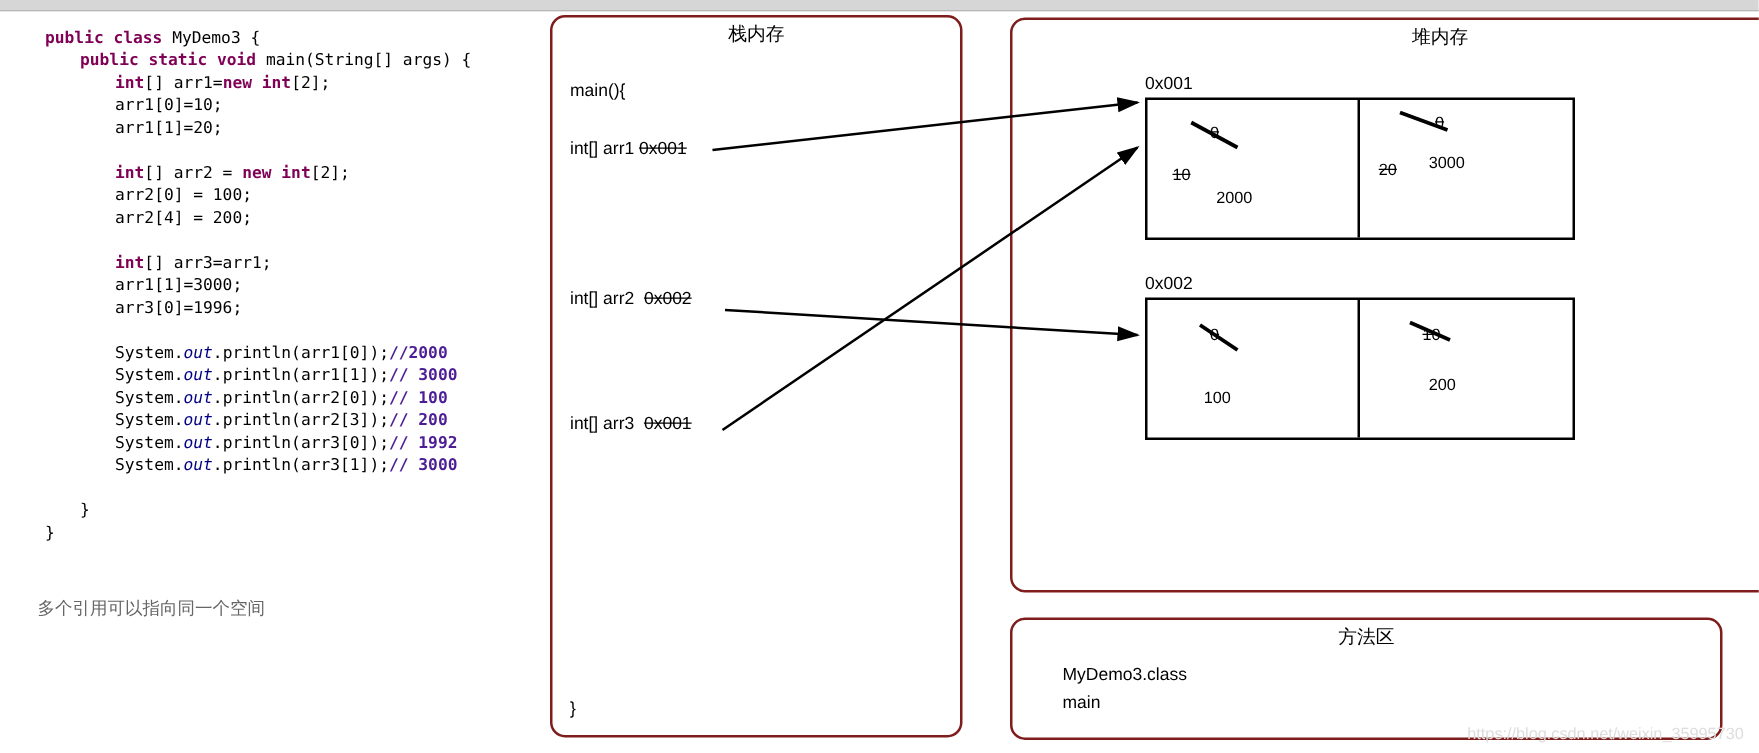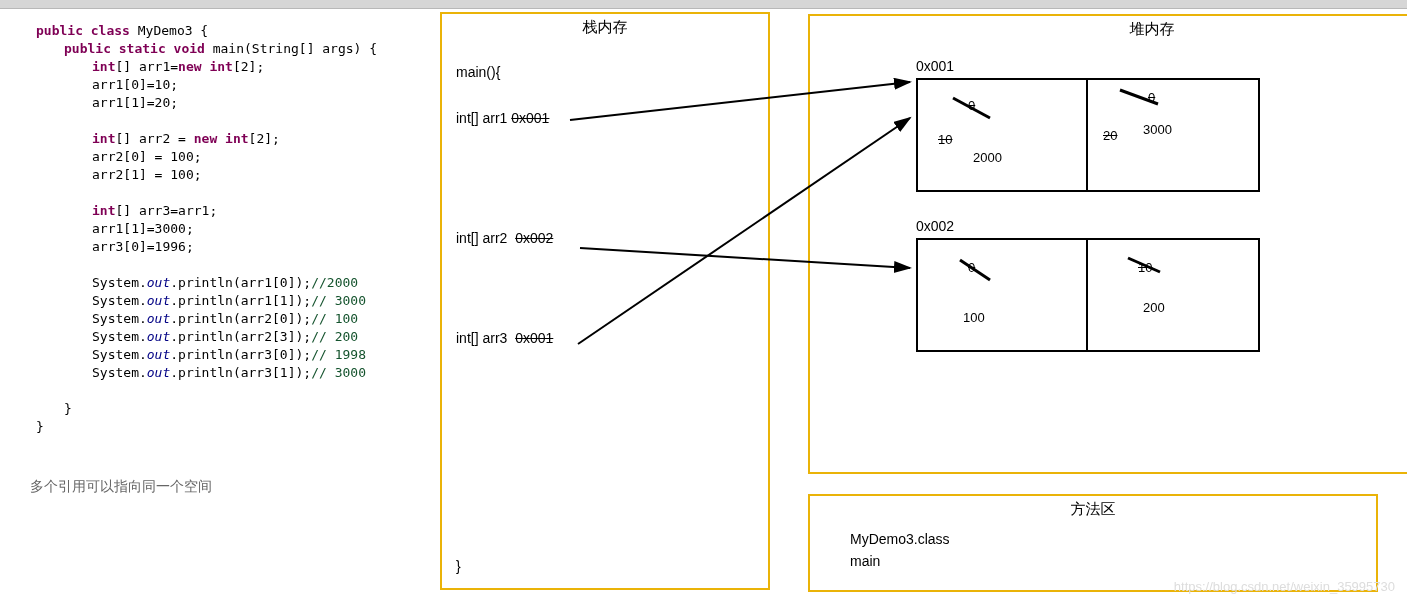--- a/index.html
+++ b/index.html
@@ -2,25 +2,25 @@
 <html><head>
 <meta charset="utf-8">
 <style>
   html,body{margin:0;padding:0;font-family:"Microsoft YaHei",Arial,sans-serif;background:#fff;font-size:13px;color:#000;}
   .page{position:relative;width:1407px;height:602px;overflow:hidden;}
   .topbar{height:8px;background:#d6d6d6;border-bottom:1px solid #b8b8b8;}
   
   .code{position:absolute;left:36px;top:22px;font-family:Consolas,monospace;font-size:13px;line-height:18px;}
   .code .k{font-weight:bold;color:#7f0055;}
   .code .kit{color:#000084;font-style:italic;}
-  .code .m{color:#14532d;}
+  .code .m{color:#4c1d95;font-weight:bold;}
   .note{position:absolute;left:30px;top:478px;color:#666;font-size:14px;}
   .watermark{position:absolute;right:12px;bottom:8px;color:#ddd;font-size:13px;user-select:none;}
   
-  .panel{position:absolute;border:2px solid #eab308;border-radius:0;box-sizing:border-box;}
+  .panel{position:absolute;border:2px solid #7f1d1d;border-radius:12px;box-sizing:border-box;}
   .stack{left:440px;top:12px;width:330px;height:578px;}
   .heap{left:808px;top:14px;width:688px;height:460px;}
   .method{left:808px;top:494px;width:570px;height:98px;}
   .title{text-align:center;font-size:15px;margin-top:4px;}
   .stack-body{position:absolute;left:14px;top:44px;font-size:14px;line-height:20px;}
   .stack-body .row{margin-top:38px;}
   .stack-body .row:first-child{margin-top:4px;}
   .addr{display:inline-block;}
   .strike{text-decoration:line-through;}
   .stack-close{position:absolute;left:14px;bottom:14px;font-size:14px;}
@@ -42,31 +42,31 @@
 
 <div class="code">
 <div><span class="k">public class </span><span>MyDemo3</span><span> {</span></div>
 <div style="padding-left:28px;"><span class="k">public static void</span><span> main(String[] args) {</span></div>
 <div style="padding-left:56px;"><span class="k">int</span><span>[] arr1=</span><span class="k">new int</span><span>[2];</span></div>
 <div style="padding-left:56px;">arr1[0]=10;</div>
 <div style="padding-left:56px;">arr1[1]=20;</div>
 <div style="height:18px;"></div>
 <div style="padding-left:56px;"><span class="k">int</span><span>[] arr2 = </span><span class="k">new int</span><span>[2];</span></div>
 <div style="padding-left:56px;">arr2[0] = 100;</div>
-<div style="padding-left:56px;">arr2[1] = 100;</div>
+<div style="padding-left:56px;">arr2[4] = 200;</div>
 <div style="height:18px;"></div>
 <div style="padding-left:56px;"><span class="k">int</span><span>[] arr3=arr1;</span></div>
 <div style="padding-left:56px;">arr1[1]=3000;</div>
 <div style="padding-left:56px;">arr3[0]=1996;</div>
 <div style="height:18px;"></div>
 <div style="padding-left:56px;"><span>System.</span><span class="kit">out</span><span>.println(arr1[0]);</span><span class="m">//2000</span></div>
 <div style="padding-left:56px;"><span>System.</span><span class="kit">out</span><span>.println(arr1[1]);</span><span class="m">// 3000</span></div>
 <div style="padding-left:56px;"><span>System.</span><span class="kit">out</span><span>.println(arr2[0]);</span><span class="m">// 100</span></div>
 <div style="padding-left:56px;"><span>System.</span><span class="kit">out</span><span>.println(arr2[3]);</span><span class="m">// 200</span></div>
-<div style="padding-left:56px;"><span>System.</span><span class="kit">out</span><span>.println(arr3[0]);</span><span class="m">// 1998</span></div>
+<div style="padding-left:56px;"><span>System.</span><span class="kit">out</span><span>.println(arr3[0]);</span><span class="m">// 1992</span></div>
 <div style="padding-left:56px;"><span>System.</span><span class="kit">out</span><span>.println(arr3[1]);</span><span class="m">// 3000</span></div>
 <div style="height:18px;"></div>
 <div style="padding-left:28px;">}</div>
 <div>}</div>
 </div>
 
 <div class="note">多个引用可以指向同一个空间</div>
 
 <div class="panel stack">
   <div class="title">栈内存</div>

